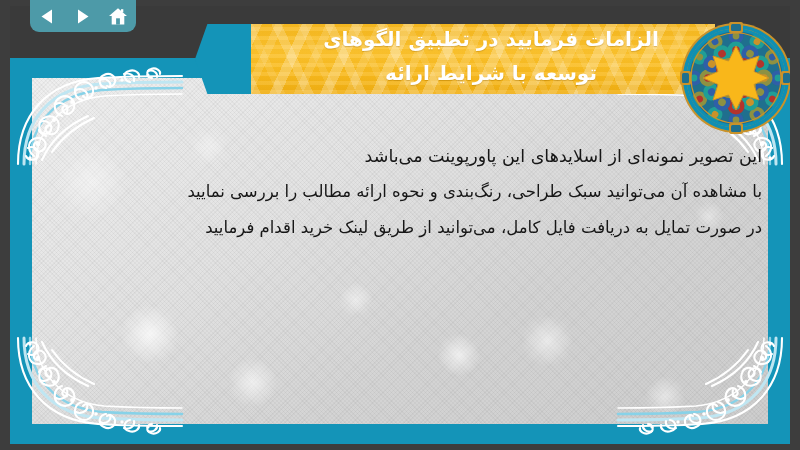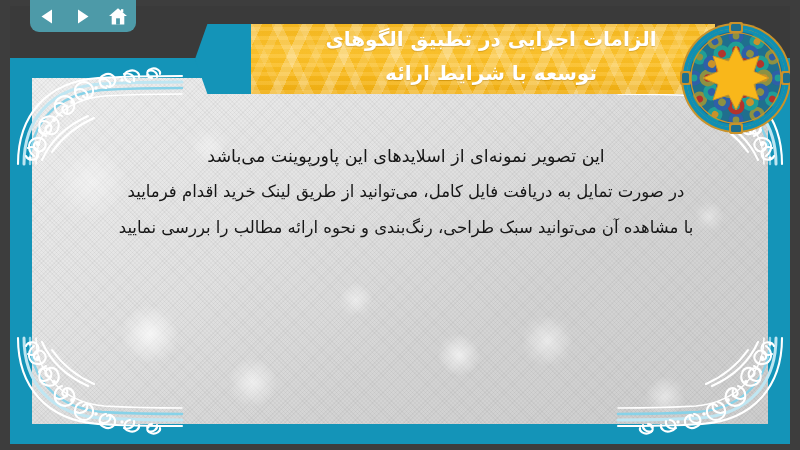--- a/index.html
+++ b/index.html
@@ -175,21 +175,21 @@
   }
   .medallion svg { display: block; }
 
   
   .body-text {
     position: absolute;
     left: 40px;
     top: 132px;
     width: 712px;
     direction: rtl;
-    text-align: center;
+    text-align: right;
     z-index: 30;
   }
   .body-line {
     color: #161616;
     font-size: 17.5px;
     line-height: 36px;
     font-weight: normal;
     white-space: nowrap;
   }
   .body-line.l2, .body-line.l3 { font-size: 16.5px; }
@@ -381,29 +381,29 @@
             <circle cx="136" cy="15" r="1.6"></circle>
             <circle cx="18" cy="98" r="1.8"></circle>
           </g>
         </svg>
       </div>
 
     </div>
 
     <div class="body-text">
       <div class="body-line l1">این تصویر نمونه‌ای از اسلایدهای این پاورپوینت می‌باشد</div>
+      <div class="body-line l2">با مشاهده آن می‌توانید سبک طراحی، رنگ‌بندی و نحوه ارائه مطالب را بررسی نمایید</div>
       <div class="body-line l3">در صورت تمایل به دریافت فایل کامل، می‌توانید از طریق لینک خرید اقدام فرمایید</div>
-      <div class="body-line l2">با مشاهده آن می‌توانید سبک طراحی، رنگ‌بندی و نحوه ارائه مطالب را بررسی نمایید</div>
     </div>
 
     <div class="banner-wrap">
       <div class="banner-arrow"></div>
       <div class="banner-body">
         <div class="banner-title">
-          <span class="l1">الزامات اجرایی در تطبیق الگوهای</span>
+          <span class="l1">الزامات فرمایید در تطبیق الگوهای</span>
           <span class="l2">توسعه با شرایط ارائه</span>
         </div>
       </div>
     </div>
 
     <div class="medallion">
       <svg width="116" height="116" viewBox="0 0 116 116" aria-hidden="true">
         <defs>
           <clipPath id="mclip">
               <circle cx="58" cy="58" r="52"></circle>

